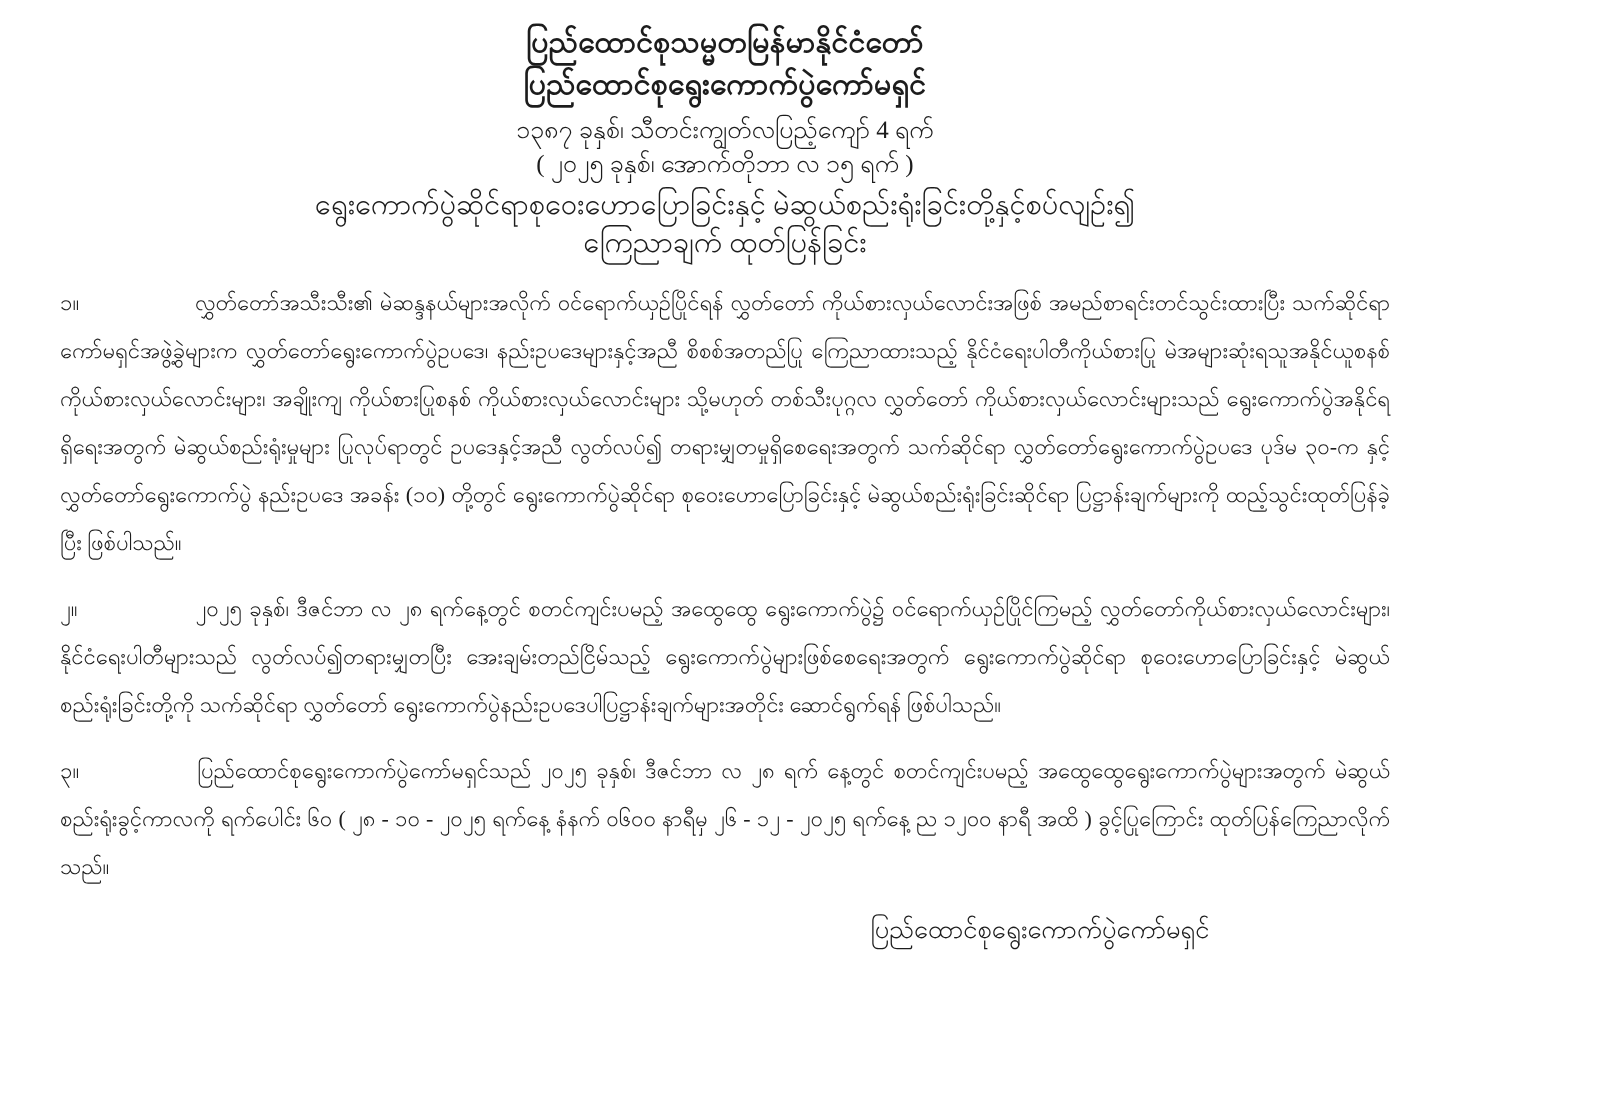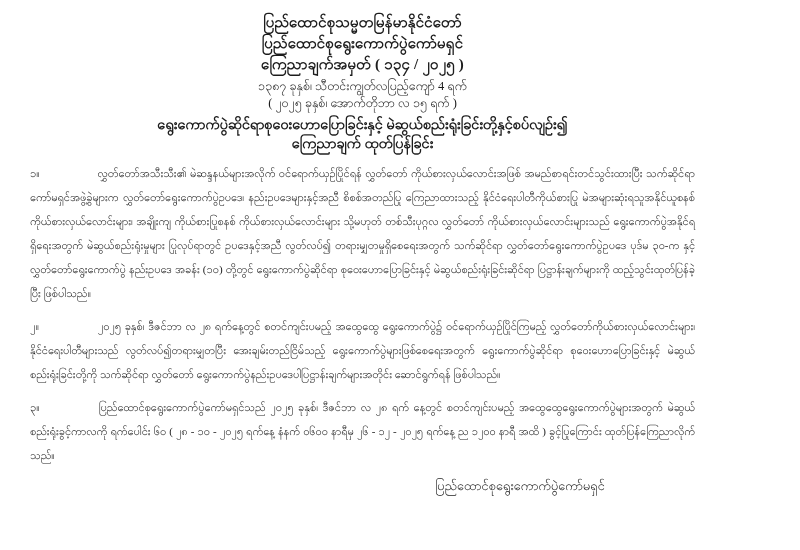--- a/index.html
+++ b/index.html
@@ -26,21 +26,21 @@
     font-weight: bold;
     font-size: 15px;
     line-height: 21px;
     letter-spacing: 0.2px;
   }
   .hdr-reg {
     font-size: 12.5px;
     line-height: 17px;
   }
   .subject {
-    font-weight: bold;
+    font-weight: normal;
     font-size: 14.5px;
     line-height: 19px;
   }
   .hdr-gap { height: 3px; }
   .body-block { margin-top: 8px; }
   .para {
     text-align: justify;
     font-size: 11px;
     line-height: 24px;
     margin: 0 0 9px 0;
@@ -60,21 +60,20 @@
   .sig-line { display: block; }
 </style>
 </head>
 <body>
 
 <div class="page">
 
   <div class="hdr">
     <div class="hdr-bold">ပြည်ထောင်စုသမ္မတမြန်မာနိုင်ငံတော်</div>
     <div class="hdr-bold">ပြည်ထောင်စုရွေးကောက်ပွဲကော်မရှင်</div>
-    <div class="hdr-bold">ကြေညာချက်အမှတ် ( ၁၃၄ / ၂၀၂၅ )</div>
     <div class="hdr-gap"></div>
     <div class="hdr-reg">၁၃၈၇ ခုနှစ်၊ သီတင်းကျွတ်လပြည့်ကျော် 4 ရက်</div>
     <div class="hdr-reg">( ၂၀၂၅ ခုနှစ်၊ အောက်တိုဘာ လ ၁၅ ရက် )</div>
     <div class="hdr-gap"></div>
     <div class="subject">ရွေးကောက်ပွဲဆိုင်ရာစုဝေးဟောပြောခြင်းနှင့် မဲဆွယ်စည်းရုံးခြင်းတို့နှင့်စပ်လျဉ်း၍</div>
     <div class="subject">ကြေညာချက် ထုတ်ပြန်ခြင်း</div>
   </div>
 
   <div class="body-block">
 

